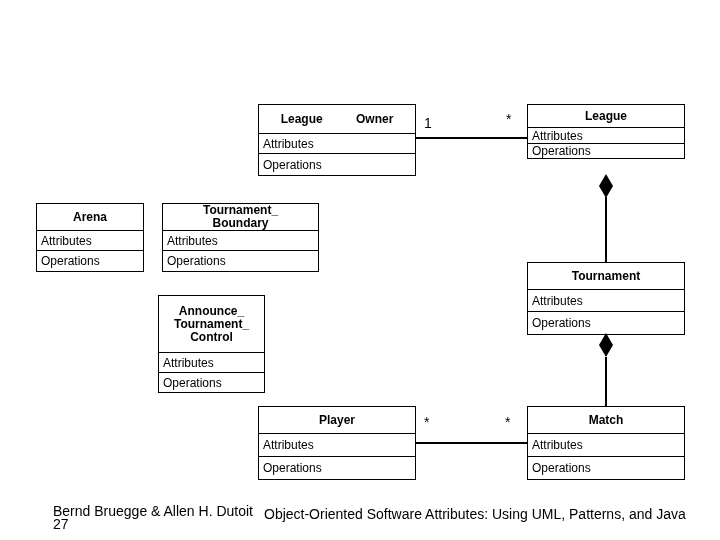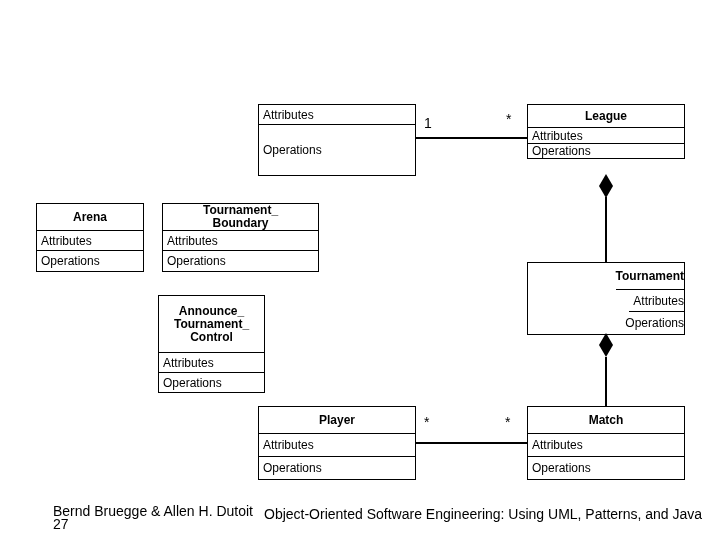--- a/index.html
+++ b/index.html
@@ -58,21 +58,21 @@
   .sz-b .uml-title { height: 27px; }  .sz-b .uml-attrs { height: 20px; }
   .sz-c .uml-title { height: 57px; }  .sz-c .uml-attrs { height: 20px; }
   .sz-d .uml-title { height: 27px; }  .sz-d .uml-attrs { height: 22px; }
   .sz-e .uml-title { height: 27px; }  .sz-e .uml-attrs { height: 23px; }
 
   .c-league-owner { left: 258px; top: 104px; width: 158px; height: 72px; }
   .c-league       { left: 527px; top: 104px; width: 158px; height: 55px; }
   .c-arena        { left: 36px;  top: 203px; width: 108px; height: 69px; }
   .c-tboundary    { left: 162px; top: 203px; width: 157px; height: 69px; }
   .c-announce     { left: 158px; top: 295px; width: 107px; height: 98px; }
-  .c-tournament   { left: 527px; top: 262px; width: 158px; height: 73px; align-items: flex-end; }
+  .c-tournament   { left: 527px; top: 262px; width: 158px; height: 73px; }
   .c-player       { left: 258px; top: 406px; width: 158px; height: 74px; }
   .c-match        { left: 527px; top: 406px; width: 158px; height: 74px; }
 
   
   .line { position: absolute; background: #000; }
   .h-line-1 { left: 416px; top: 137px; width: 111px; height: 2px; }
   .h-line-2 { left: 416px; top: 442px; width: 111px; height: 2px; }
   .v-line-1 { left: 605px; top: 197px; width: 2px; height: 65px; }
   .v-line-2 { left: 605px; top: 357px; width: 2px; height: 49px; }
   .diamond {
@@ -96,20 +96,21 @@
   .footer-page    { left: 36px; top: 516px; }
   .footer-book    { left: 247px; top: 506px; }
 </style>
 </head>
 <body>
 
 <div class="slide">
 
 
   <div class="uml-class sz-a c-league-owner">
+    <div class="uml-title spread">League Owner</div>
     <div class="uml-attrs">Attributes</div>
     <div class="uml-ops">Operations</div>
   </div>
 
   <div class="uml-class sz-a c-league">
     <div class="uml-title">League</div>
     <div class="uml-attrs">Attributes</div>
     <div class="uml-ops">Operations</div>
   </div>
 
@@ -160,15 +161,15 @@
   <div class="diamond diamond-2"></div>
   <div class="line v-line-2"></div>
 
   <div class="mult mult-assoc1-from">1</div>
   <div class="mult mult-assoc1-to">*</div>
   <div class="mult mult-assoc2-from">*</div>
   <div class="mult mult-assoc2-to">*</div>
 
   <div class="footer-text footer-authors">Bernd Bruegge &amp; Allen H. Dutoit</div>
   <div class="footer-text footer-page">27</div>
-  <div class="footer-text footer-book">Object-Oriented Software Engineering: Using UML, Patterns, and Java</div>
+  <div class="footer-text footer-book">Object-Oriented Software Attributes: Using UML, Patterns, and Java</div>
 
 </div>
 
 </body></html>

